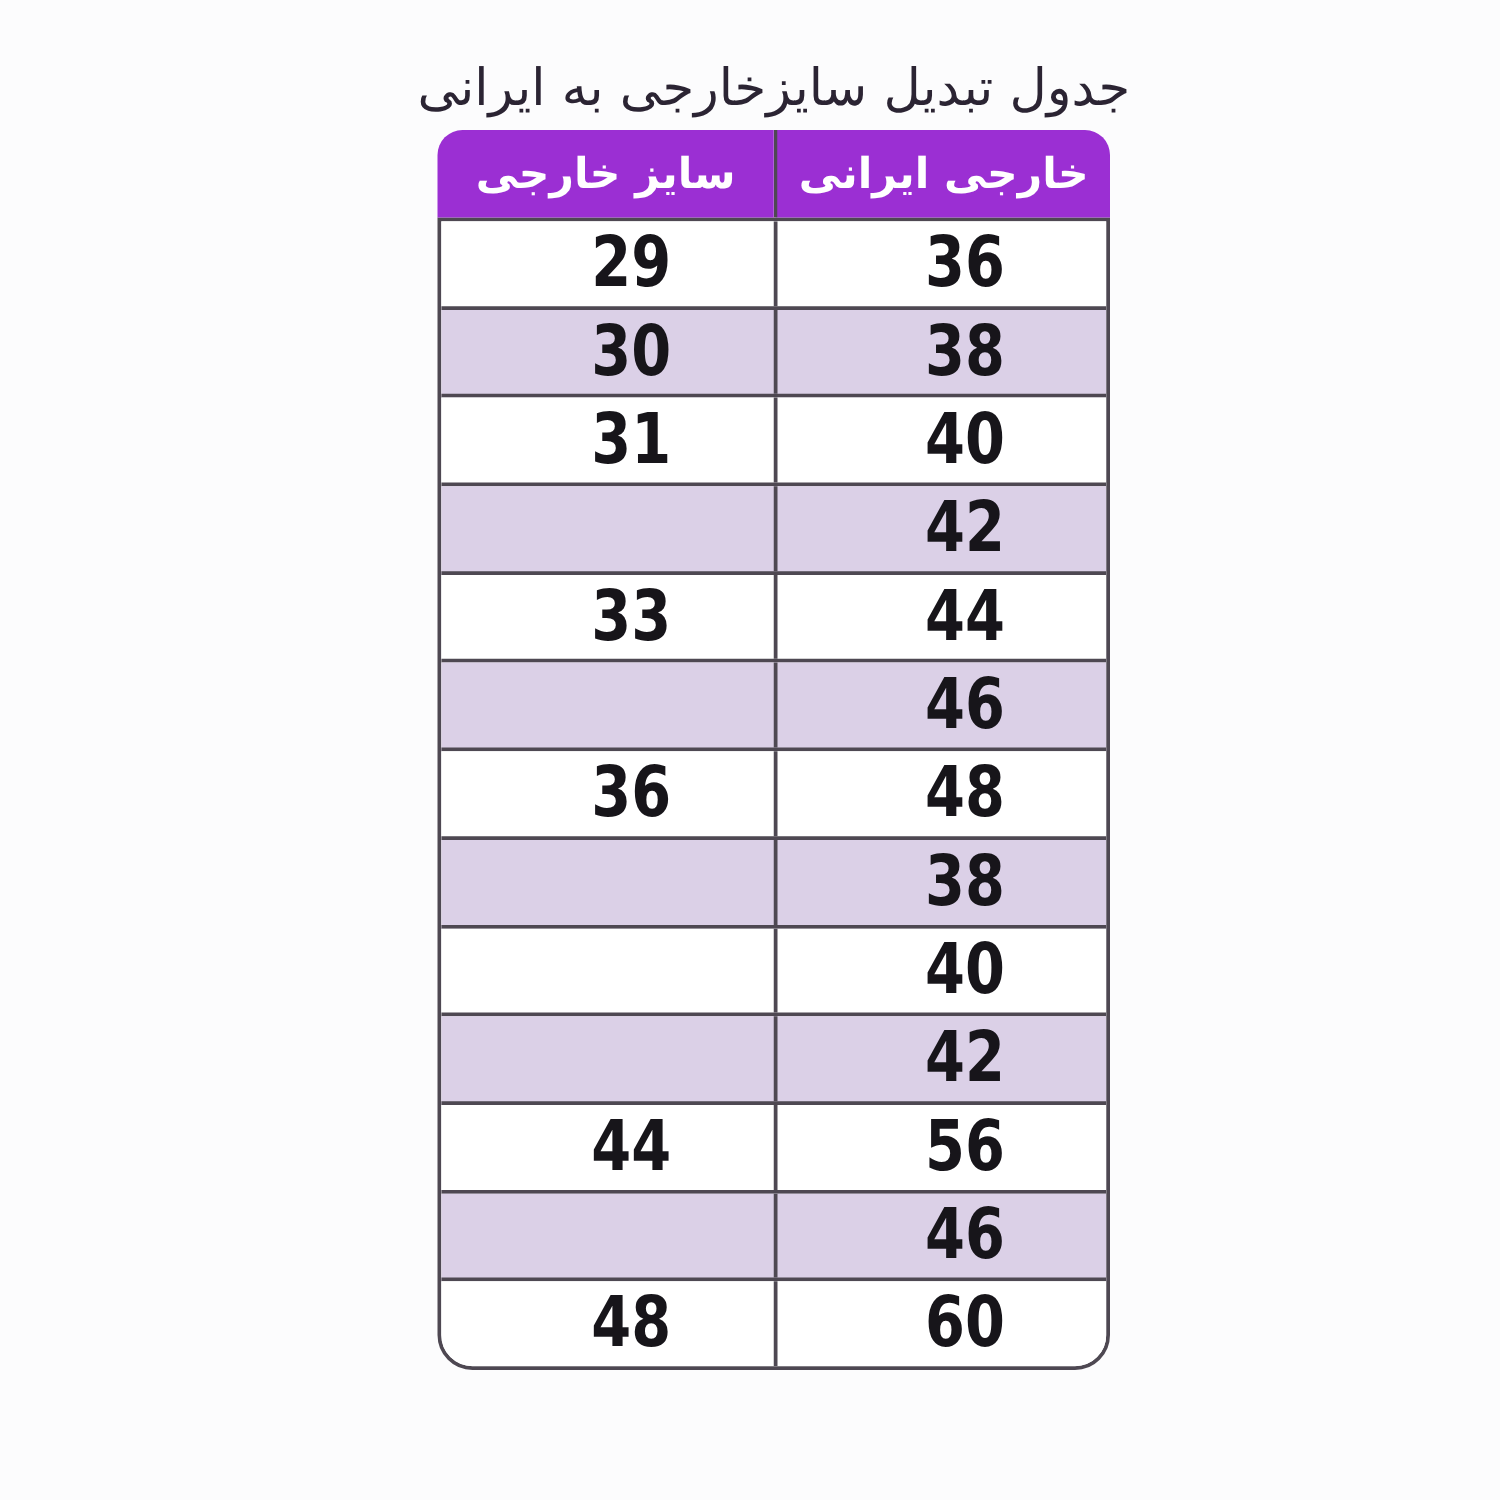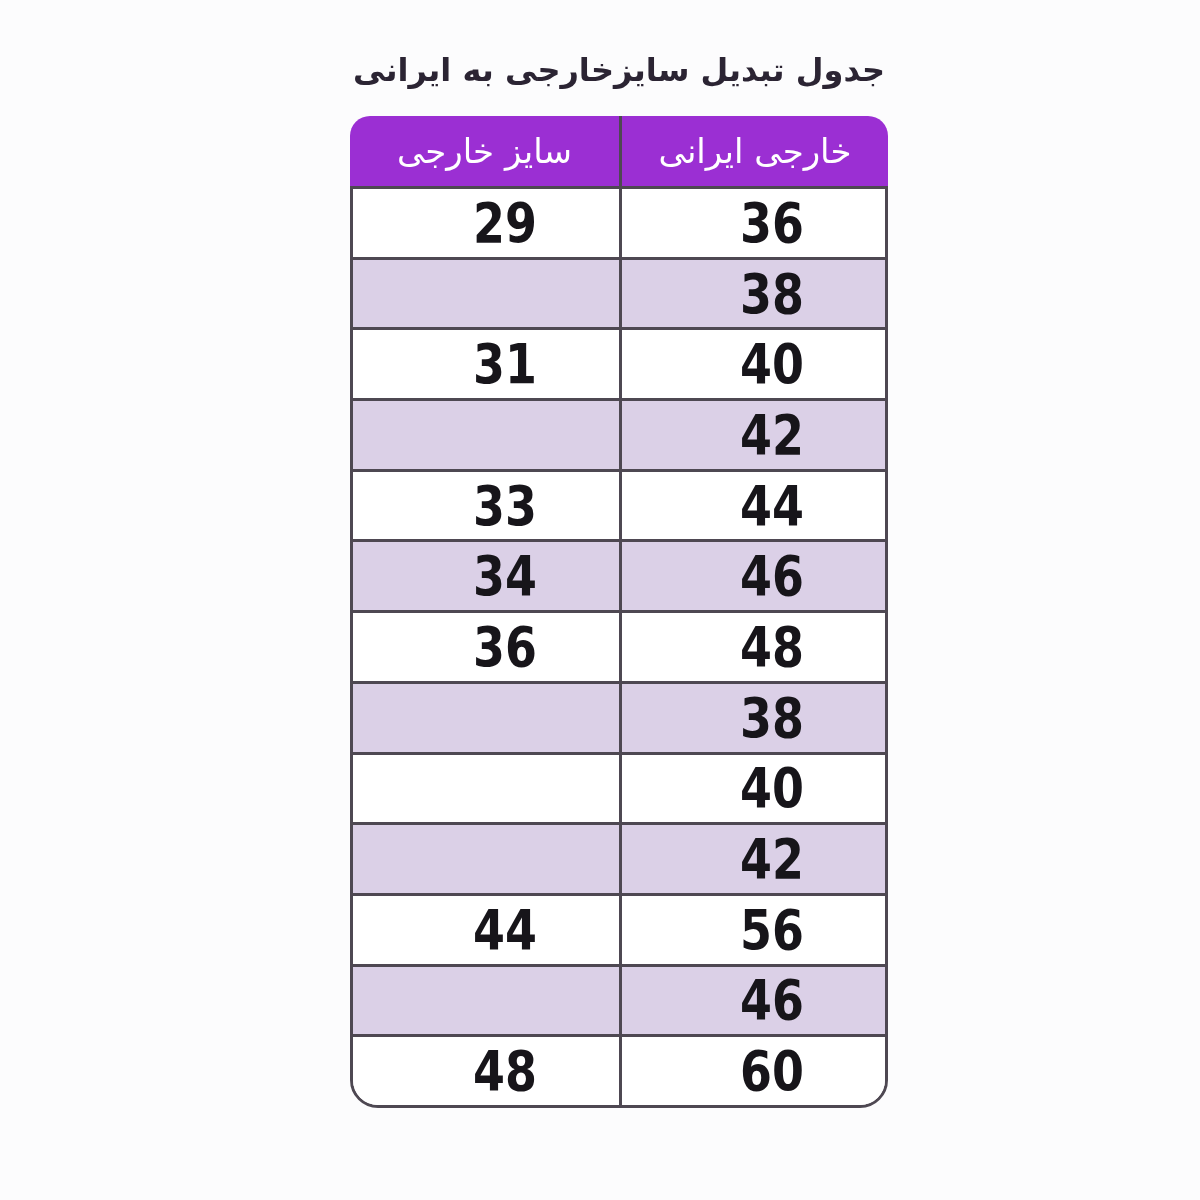--- a/index.html
+++ b/index.html
@@ -25,39 +25,39 @@
   }
   .wrapper {
     position: absolute;
     left: 350px; top: 38px;
     width: 538px;
     direction: rtl;
   }
   .page-title {
     height: 64px;
     display: flex; align-items: center; justify-content: center;
-    font-size: 32px;
-    font-weight: bold;
+    font-size: 41px;
+    font-weight: normal;
     color: var(--title-text);
     letter-spacing: 0;
-    margin-bottom: 14px;
+    margin-bottom: 2px;
     white-space: nowrap;
   }
   .size-table { width: 100%; }
   .header-row {
     display: flex;
     height: 70px;
   }
   .header-cell {
     width: 50%;
     display: flex; align-items: center; justify-content: center;
     background: var(--header-bg);
     color: var(--header-text);
     font-size: 34px;
-    font-weight: normal;
+    font-weight: bold;
     white-space: nowrap;
   }
   
   .header-cell:first-child {
     border-radius: 0 20px 0 0;
     border-left: 3px solid var(--border);
   }
   .header-cell:last-child {
     border-radius: 20px 0 0 0;
   }
@@ -115,20 +115,23 @@
               <span class="num">36</span>
             </div>
             <div class="table-cell">
               <span class="num">29</span>
             </div>
           </div>
           <div class="table-row stripe">
             <div class="table-cell">
               <span class="num">38</span>
             </div>
+            <div class="table-cell">
+              <span class="num">30</span>
+            </div>
           </div>
           <div class="table-row">
             <div class="table-cell">
               <span class="num">40</span>
             </div>
             <div class="table-cell">
               <span class="num">31</span>
             </div>
           </div>
           <div class="table-row stripe">
@@ -140,23 +143,20 @@
             <div class="table-cell">
               <span class="num">44</span>
             </div>
             <div class="table-cell">
               <span class="num">33</span>
             </div>
           </div>
           <div class="table-row stripe">
             <div class="table-cell">
               <span class="num">46</span>
-            </div>
-            <div class="table-cell">
-              <span class="num">34</span>
             </div>
           </div>
           <div class="table-row">
             <div class="table-cell">
               <span class="num">48</span>
             </div>
             <div class="table-cell">
               <span class="num">36</span>
             </div>
           </div>

